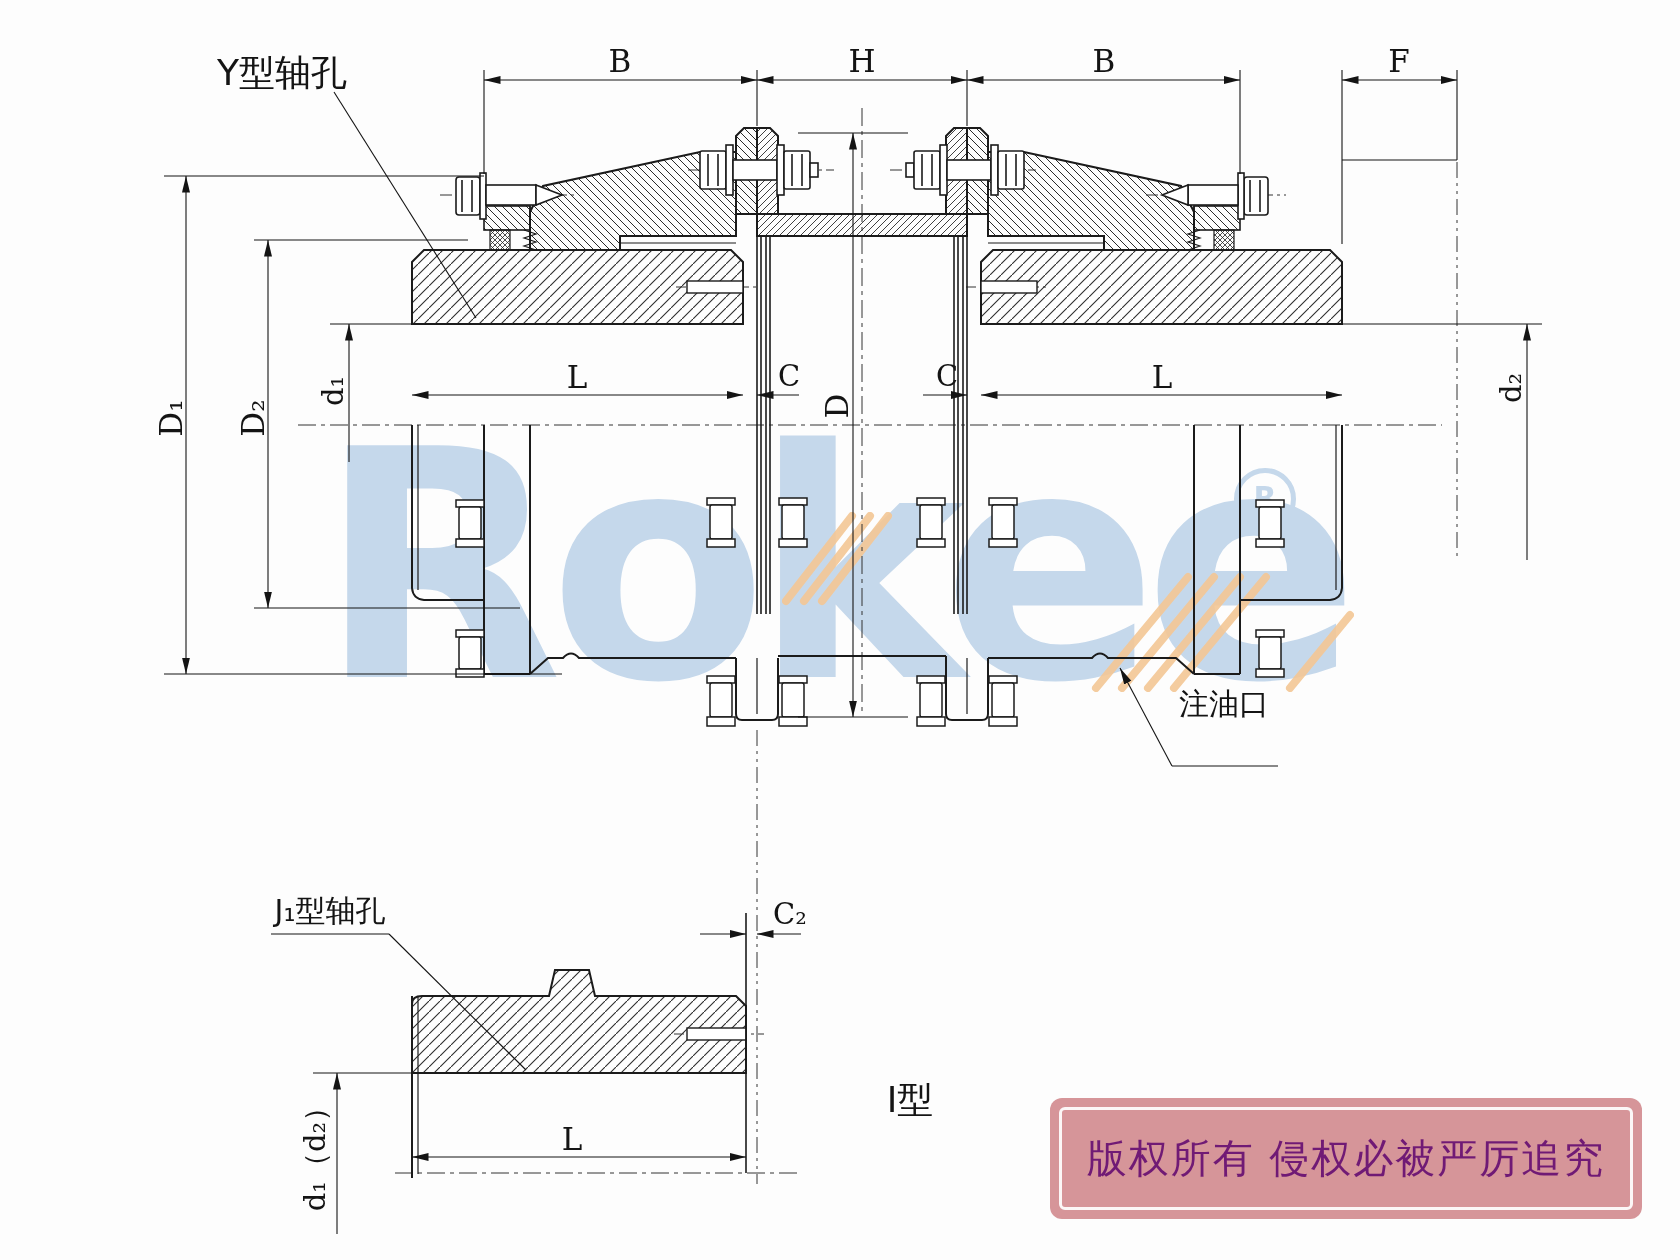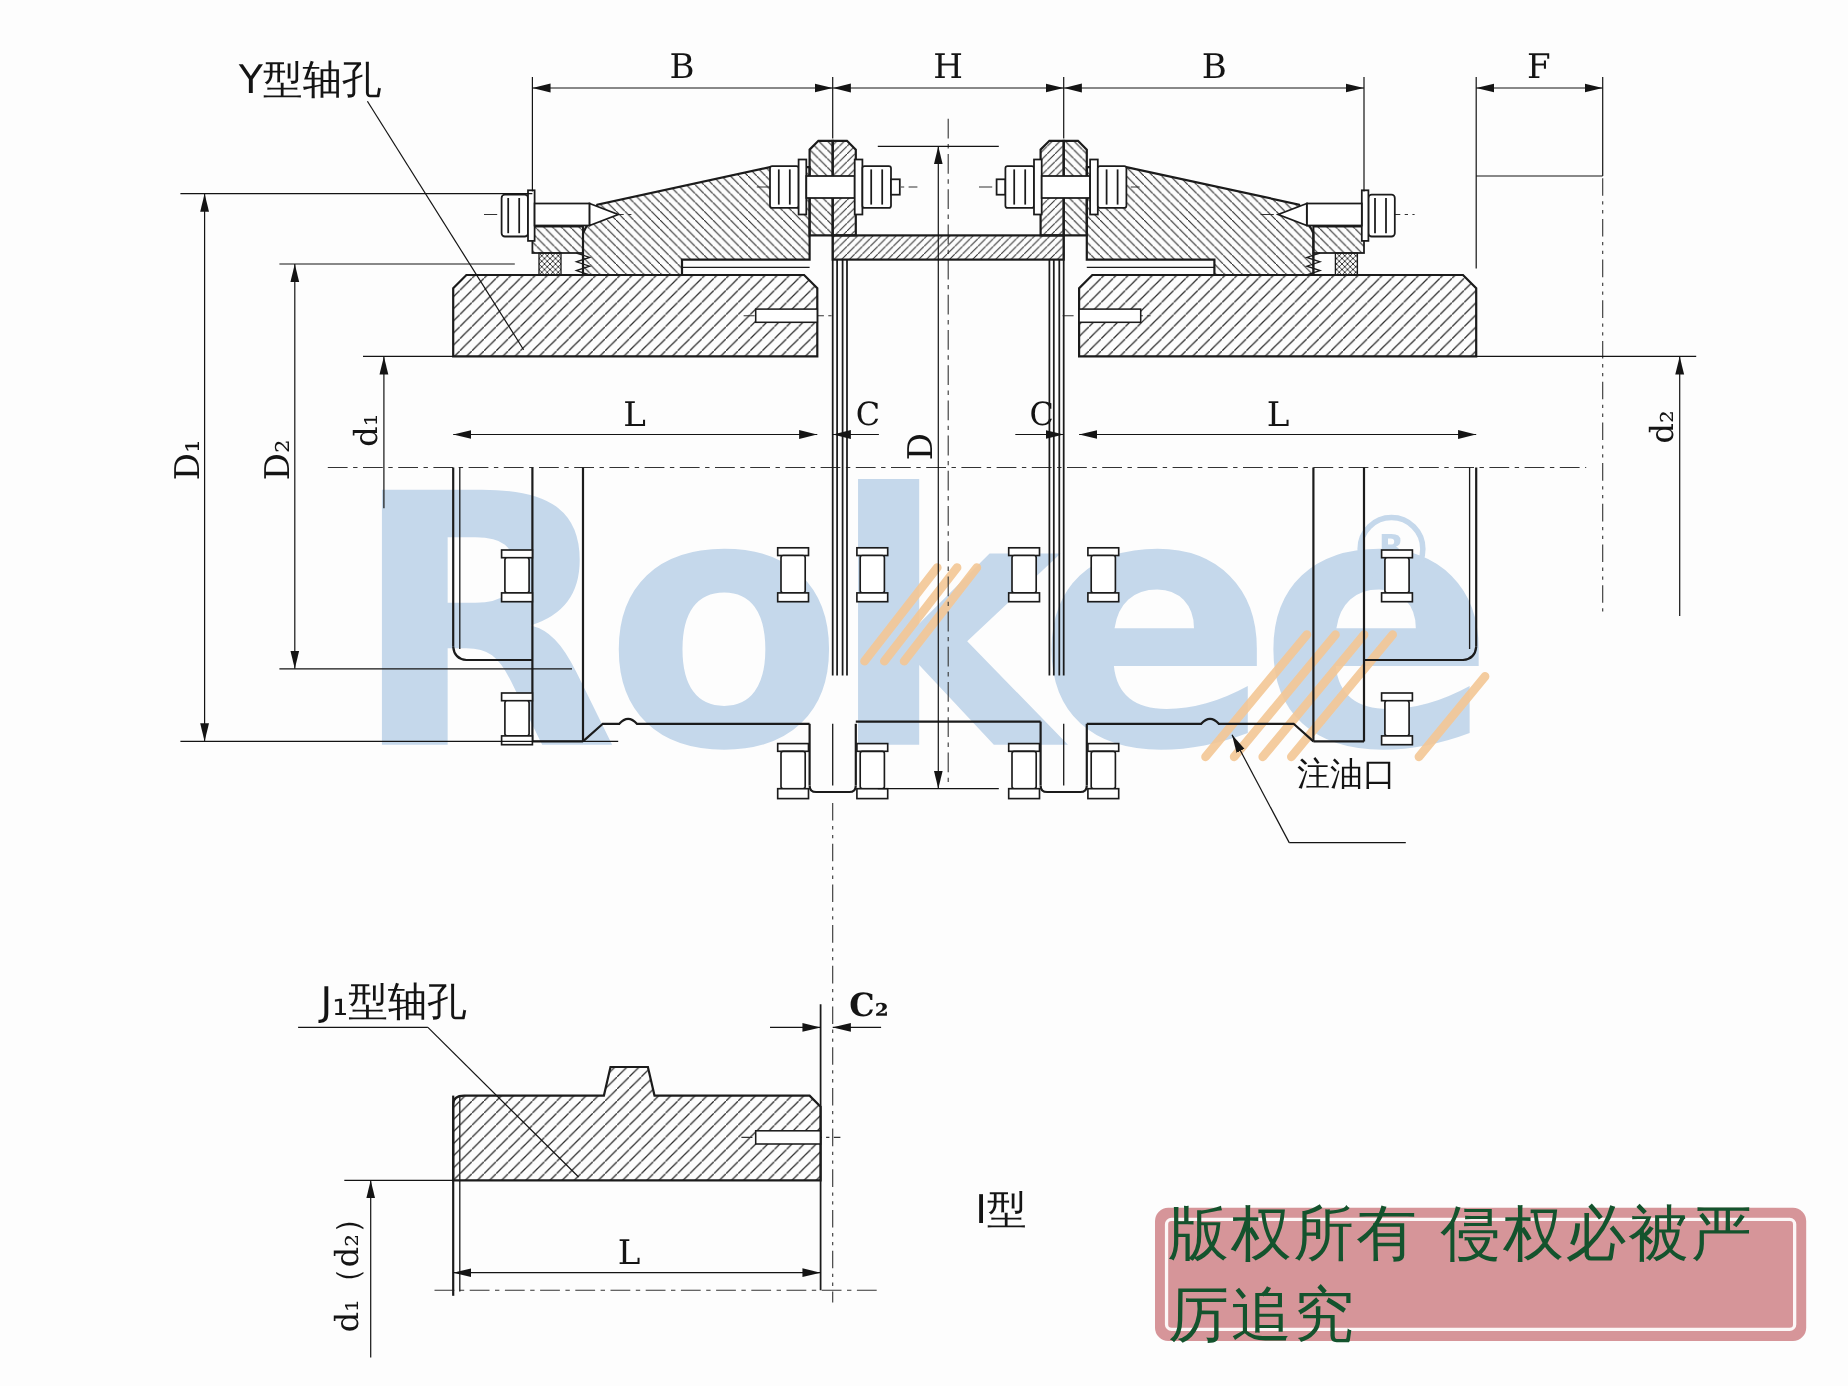--- a/index.html
+++ b/index.html
@@ -9,21 +9,21 @@
   .lbl.rot{transform:translate(-50%,-50%) rotate(-90deg);}
   .lbl.cn{font-family:"DejaVu Sans","Liberation Sans",sans-serif;}
   #watermark{position:absolute;left:318px;top:408px;font-family:"DejaVu Sans","Liberation Sans",sans-serif;
        font-weight:700;font-size:318px;line-height:1;letter-spacing:-14px;color:#c5d8eb;z-index:1;}
   #wm-reg{position:absolute;left:1234px;top:468px;width:52px;height:52px;border:5px solid #c5d8eb;
        border-radius:50%;color:#c5d8eb;font:700 30px/50px "DejaVu Sans",sans-serif;text-align:center;z-index:1;}
   #stamp{position:absolute;left:1052px;top:1100px;width:588px;height:117px;background:#d69599;
        border-radius:10px;z-index:5;box-shadow:0 0 0 2px #d69599;}
   #stamp .inner{position:absolute;left:7px;top:7px;right:7px;bottom:7px;border:3px solid rgba(255,255,255,.92);
        border-radius:6px;display:flex;align-items:center;justify-content:center;}
-  #stamp .txt{color:#14532d;font-size:55px;font-weight:500;letter-spacing:2px;
+  #stamp .txt{color:#701a75;font-size:40px;font-weight:500;letter-spacing:2px;
        font-family:"DejaVu Sans","Liberation Sans",sans-serif;}
   svg{position:absolute;left:0;top:0;z-index:2;}
   svg.under{z-index:1;}
 </style>
 </head>
 <body>
 
 <div id="stage">
 
   <div id="watermark">Rokee</div>
@@ -313,22 +313,22 @@
   <div class="lbl rot" style="left:171px;top:418px;font-size:31px;">D₁</div>
   <div class="lbl rot" style="left:253px;top:418px;font-size:31px;">D₂</div>
   <div class="lbl rot" style="left:333px;top:391px;font-size:29px;">d₁</div>
   <div class="lbl" style="left:577px;top:377px;font-size:31px;">L</div>
   <div class="lbl" style="left:789px;top:376px;font-size:29px;">C</div>
   <div class="lbl rot" style="left:837px;top:406px;font-size:31px;">D</div>
   <div class="lbl" style="left:947px;top:376px;font-size:29px;">C</div>
   <div class="lbl" style="left:1162px;top:377px;font-size:31px;">L</div>
   <div class="lbl rot" style="left:1511px;top:388px;font-size:29px;">d₂</div>
   <div class="lbl cn" style="left:1224px;top:704px;font-size:30px;">注油口</div>
-  <div class="lbl cn" style="left:330px;top:911px;font-size:36px;margin-left:28px;">J₁型轴孔</div>
-  <div class="lbl" style="left:790px;top:914px;font-size:29px;font-weight:bold;">C₂</div>
+  <div class="lbl cn" style="left:330px;top:911px;font-size:30px;">J₁型轴孔</div>
+  <div class="lbl" style="left:790px;top:914px;font-size:29px;">C₂</div>
   <div class="lbl" style="left:572px;top:1139px;font-size:31px;">L</div>
   <div class="lbl rot" style="left:316px;top:1152px;font-size:29px;">d₁（d₂）</div>
   <div class="lbl cn" style="left:910px;top:1100px;font-size:36px;">I型</div>
 
   <div id="stamp">
     <div class="inner">
       <span class="txt">版权所有 侵权必被严厉追究</span>
     </div>
   </div>
 </div>

